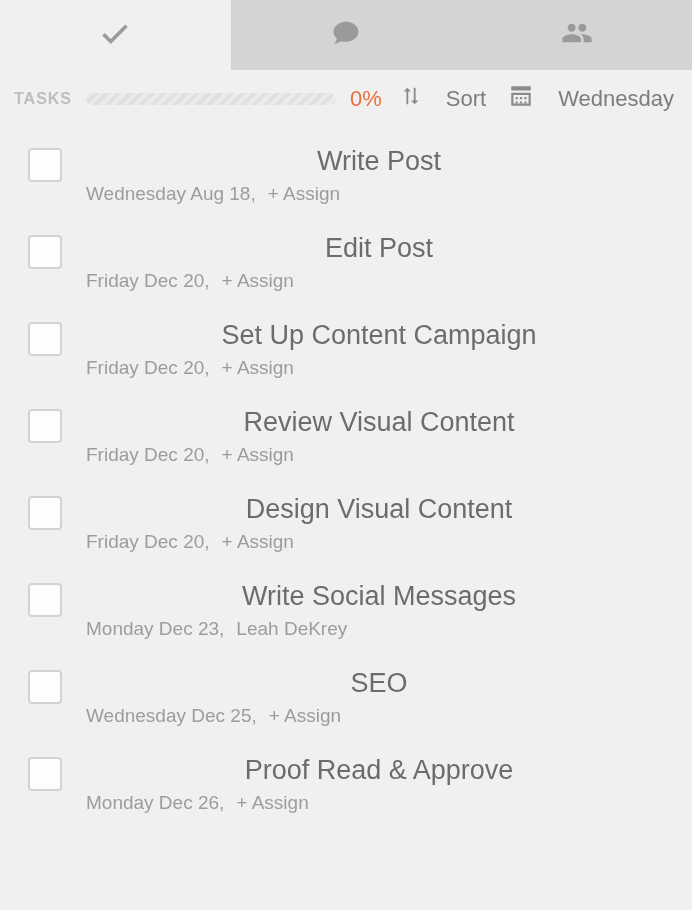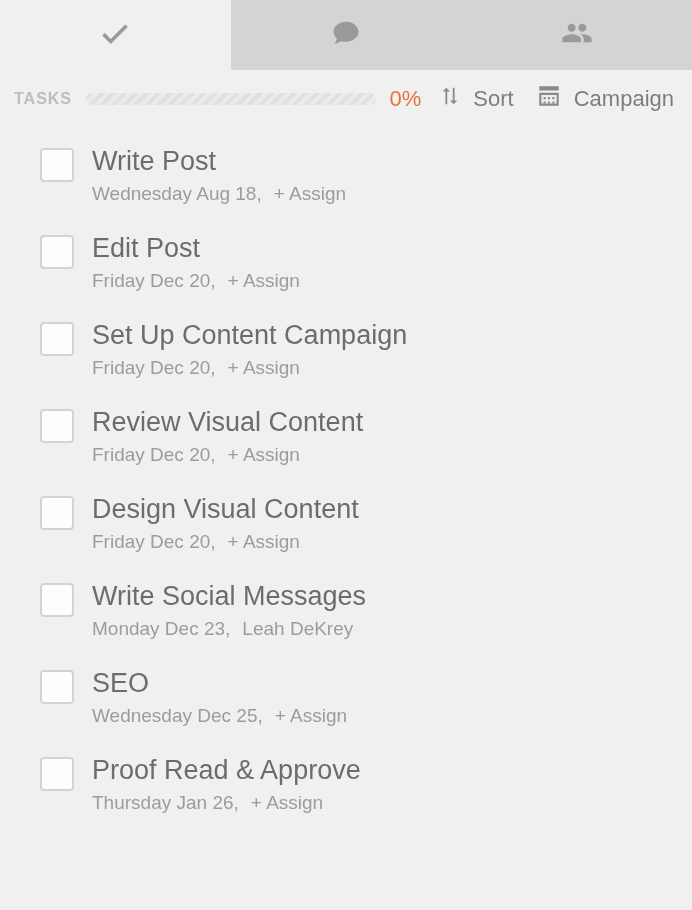--- a/index.html
+++ b/index.html
@@ -54,37 +54,38 @@
     );
   }
   .progress-pct {
     font-size: 22px;
     font-weight: 500;
     color: #e7703e;
   }
   .header-action {
     display: flex;
     align-items: center;
-    gap: 12px;
+    gap: 24px;
     font-size: 22px;
     color: #7d7d7d;
     cursor: pointer;
     padding: 0 4px;
   }
   .header-action svg { fill: #8a8a8a; }
 
   
   .tasks {
     padding: 8px 0 20px 0;
   }
   .task {
     display: flex;
     align-items: flex-start;
-    gap: 18px;
-    padding: 10px 0 18px 40px;
+    gap: 24px;
+    padding: 10px 0 18px 28px;
+    text-align: center;
   }
   .checkbox {
     width: 34px;
     height: 34px;
     border: 2px solid #d3d3d3;
     border-radius: 4px;
     background: #fdfdfd;
     flex-shrink: 0;
     margin-top: 2px;
     cursor: pointer;
@@ -147,21 +148,21 @@
     <span>Sort</span>
   </div>
 
   <div class="header-action">
     <span>
       <svg width="26" height="26" viewBox="0 0 24 24">
           <path d="M3 3h18v4H3V3zm0 6h18v12H3V9zm2 2v8h14v-8H5z"></path>
           <path d="M7 13h2v2H7zm4 0h2v2h-2zm4 0h2v2h-2zM7 17h2v2H7zm4 0h2v2h-2zm4 0h2v2h-2z"></path>
         </svg>
     </span>
-    <span>Campaign</span>
+    <span>Wednesday</span>
   </div>
 </div>
 
 <div class="tasks" id="tasks-container">
     <div class="task">
       <div class="checkbox"></div>
       <div class="task-body">
         <div class="task-title">Write Post</div>
         <div class="task-meta">
           <span class="task-date">Wednesday Aug 18</span>
@@ -227,18 +228,18 @@
           <span class="task-date">Wednesday Dec 25</span>
           <span class="task-assign">+ Assign</span>
         </div>
       </div>
     </div>
     <div class="task">
       <div class="checkbox"></div>
       <div class="task-body">
         <div class="task-title">Proof Read &amp; Approve</div>
         <div class="task-meta">
-          <span class="task-date">Thursday Jan 26</span>
+          <span class="task-date">Monday Dec 26</span>
           <span class="task-assign">+ Assign</span>
         </div>
       </div>
     </div>
   </div>
 
 </body></html>

